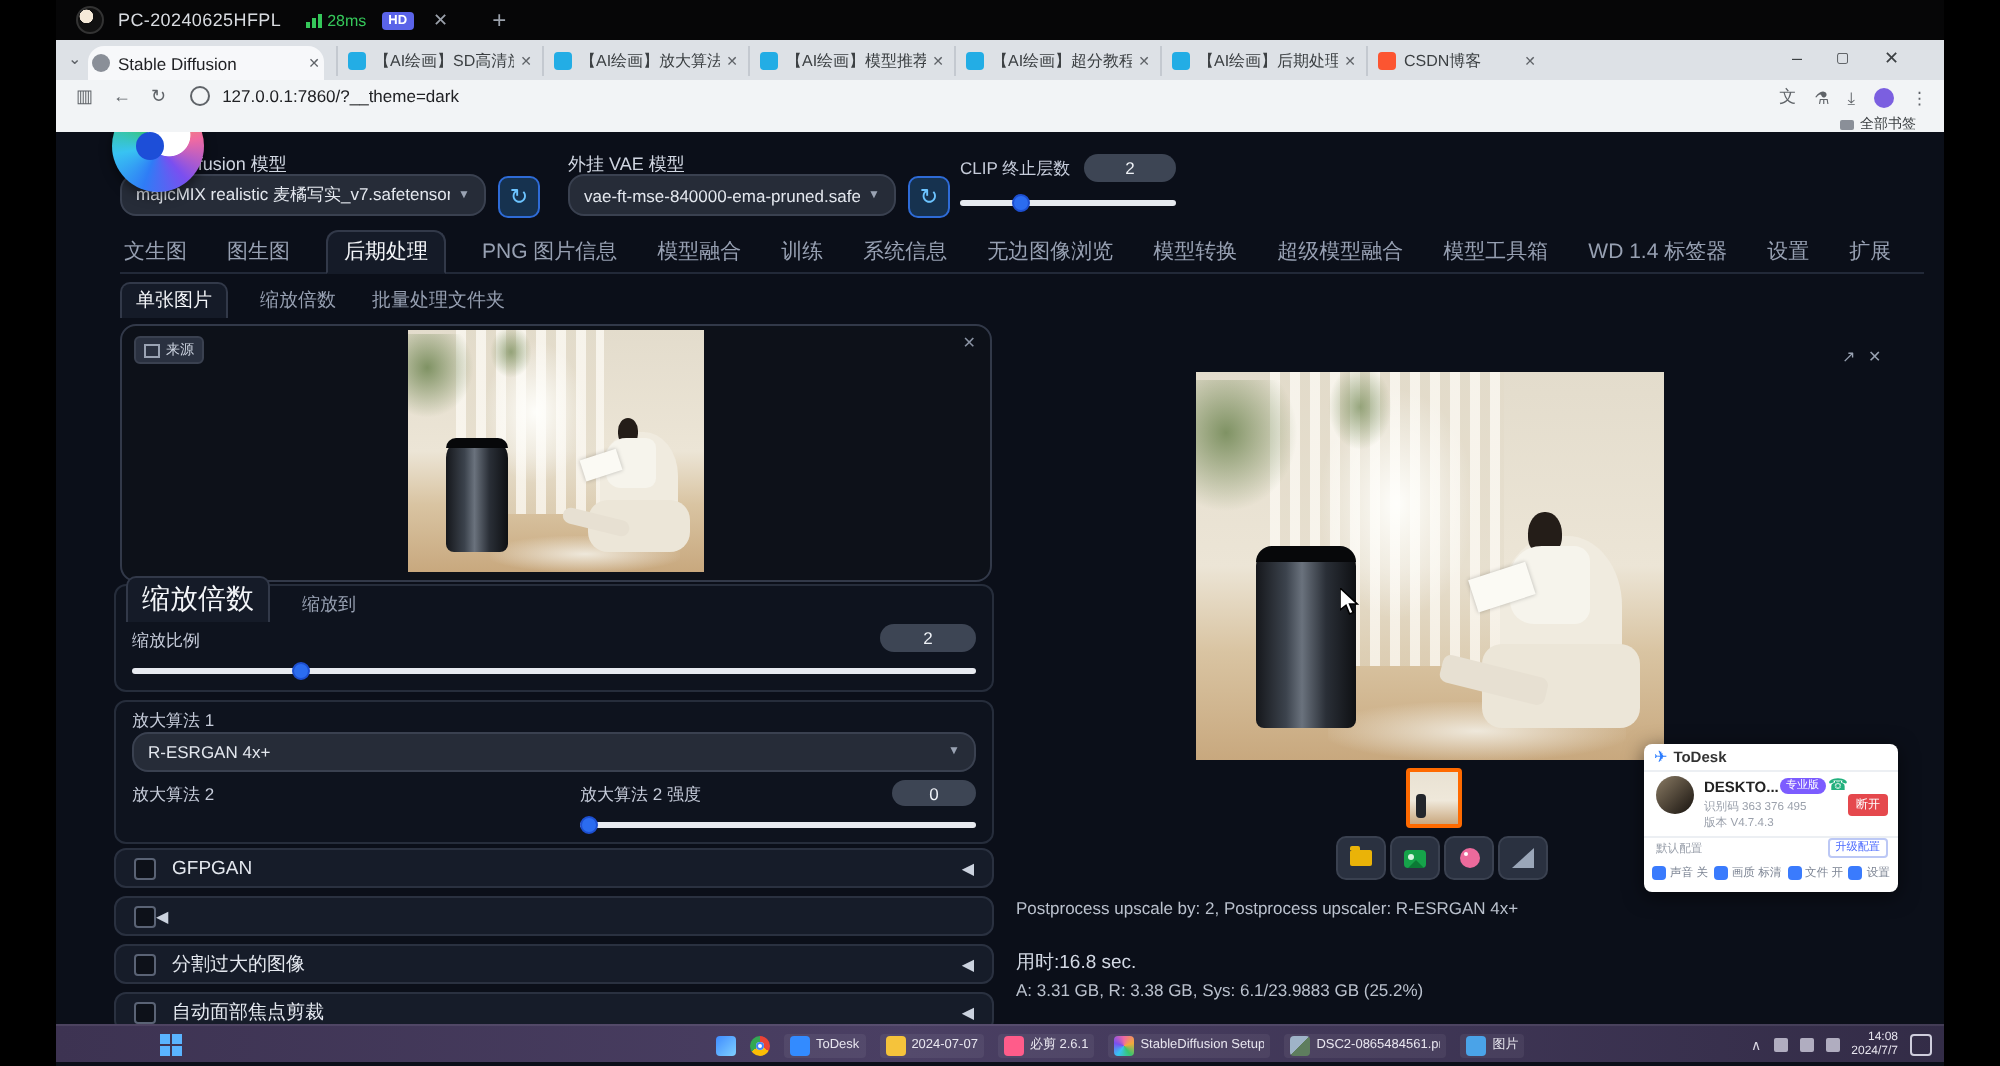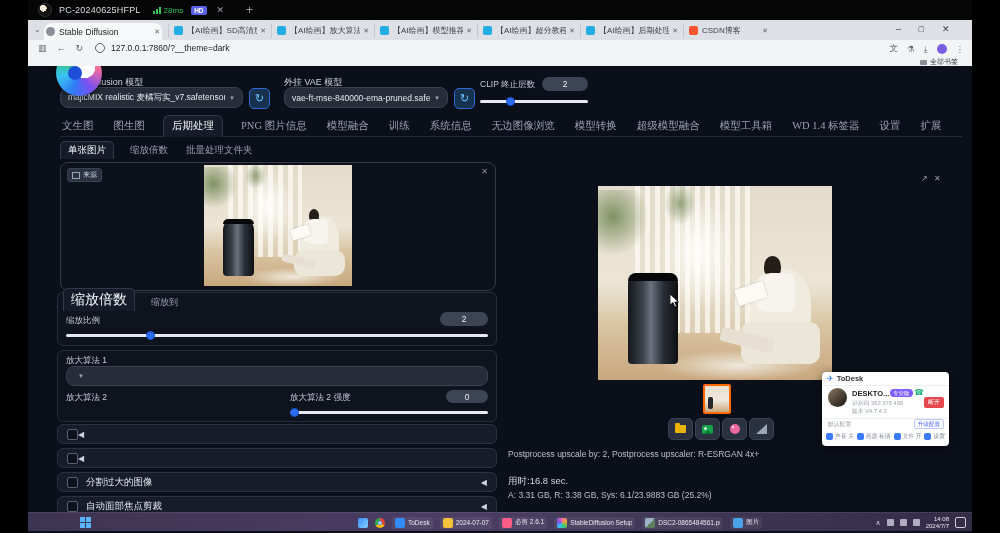--- a/index.html
+++ b/index.html
@@ -60,21 +60,21 @@
   .dropdown .c{color:#9aa3b3;font-size:6px;margin-left:4px;}
   .refbtn{position:absolute;width:19px;height:19px;border-radius:5px;background:#16324f;border:1px solid #2e6bd6;
     color:#6cc4ff;font-size:11px;display:flex;align-items:center;justify-content:center;}
   .numbox{position:absolute;background:#3d4554;border-radius:8px;color:#eef1f6;font-size:8.5px;display:flex;
     align-items:center;justify-content:center;}
   .slider{position:absolute;height:9px;}
   .slider .track{position:absolute;left:0;right:0;top:3px;height:3px;background:#e7eaf0;border-radius:2px;}
   .slider .handle{position:absolute;top:0;width:9px;height:9px;border-radius:50%;background:#2b6cf0;border:1px solid #1d4fd0;box-sizing:border-box;}
   .maintabs{position:absolute;left:32px;top:50px;right:10px;display:flex;gap:16px;align-items:flex-end;
     border-bottom:1px solid #222938;padding-bottom:0;height:20px;}
-  .mtab{color:#97a0b2;font-size:10.5px;padding:3px 2px;white-space:nowrap;font-family:Liberation Serif, serif;}
+  .mtab{color:#97a0b2;font-size:10.5px;padding:3px 2px;white-space:nowrap;}
   .mtab.on{color:#f4f6f9;background:#151b28;border:1px solid #323949;border-bottom:1px solid #151b28;
     border-radius:6px 6px 0 0;padding:3px 8px;margin-bottom:-1px;}
   .subtabs{position:absolute;left:32px;top:76px;display:flex;gap:14px;height:17px;align-items:flex-end;}
   .stab{color:#97a0b2;font-size:9.5px;padding:2px 2px;white-space:nowrap;}
   .stab.on{color:#f4f6f9;background:#151b28;border:1px solid #323949;border-bottom:none;border-radius:5px 5px 0 0;padding:2px 7px;}
   .uploadbox{position:absolute;left:32px;top:96px;width:434px;height:127px;background:#0d1119;border:1px solid #323949;border-radius:8px;}
   .srcbadge{position:absolute;left:6px;top:5px;background:#2a3140;border:1px solid #3a4150;border-radius:3px;color:#cdd4e0;
     font-size:7px;padding:1px 4px;display:flex;gap:3px;align-items:center;}
   .srcbadge i{width:6px;height:5px;border:1px solid #9aa3b3;display:block;}
   .closex{color:#8a93a3;font-size:8px;}
@@ -330,33 +330,35 @@
         <div class="numbox" style="right:8px;top:19px;width:48px;height:14px">2</div>
         <div class="slider" style="left:8px;right:8px;top:38px">
           <div class="track"></div>
             <div class="handle" style="left:19%"></div>
         </div>
       </div>
 
       <div class="panelbox" style="top:284px;height:72px">
         <div class="abs lbl-s" style="left:8px;top:4px">放大算法 1</div>
         <div class="dropdown" style="left:8px;top:15px;width:422px;height:20px">
+          <span class="v">R-ESRGAN 4x+</span>
           <span class="c">▼</span>
         </div>
         <div class="abs lbl-s" style="left:8px;top:41px">放大算法 2</div>
         <div class="abs lbl-s" style="left:232px;top:41px">放大算法 2 强度</div>
         <div class="numbox" style="right:8px;top:39px;width:42px;height:13px">0</div>
         <div class="slider" style="left:232px;width:198px;top:57px">
           <div class="track"></div>
             <div class="handle" style="left:0%"></div>
         </div>
       </div>
 
       <div class="acc" style="top:358px">
         <span class="cb"></span>
+        <span class="t">GFPGAN</span>
         <span class="ar">◀</span>
       </div>
       <div class="acc" style="top:382px">
         <span class="cb"></span>
         <span class="ar">◀</span>
       </div>
       <div class="acc" style="top:406px">
         <span class="cb"></span>
         <span class="t">分割过大的图像</span>
         <span class="ar">◀</span>

